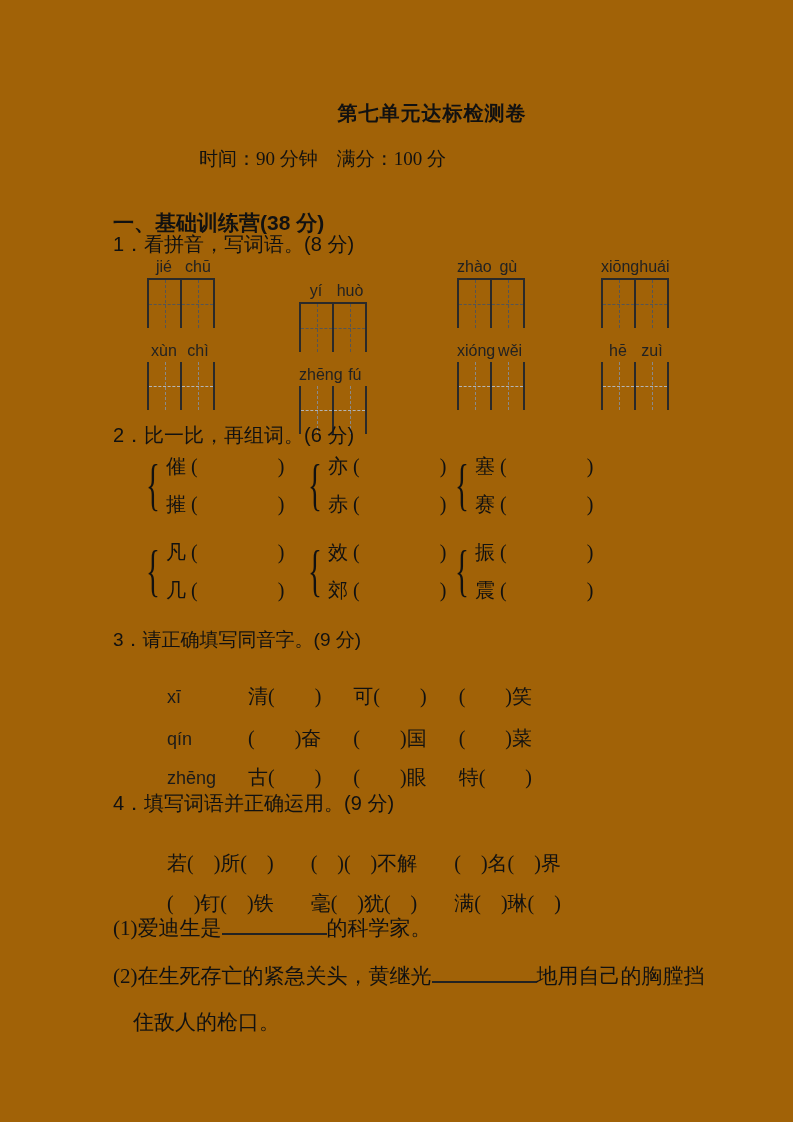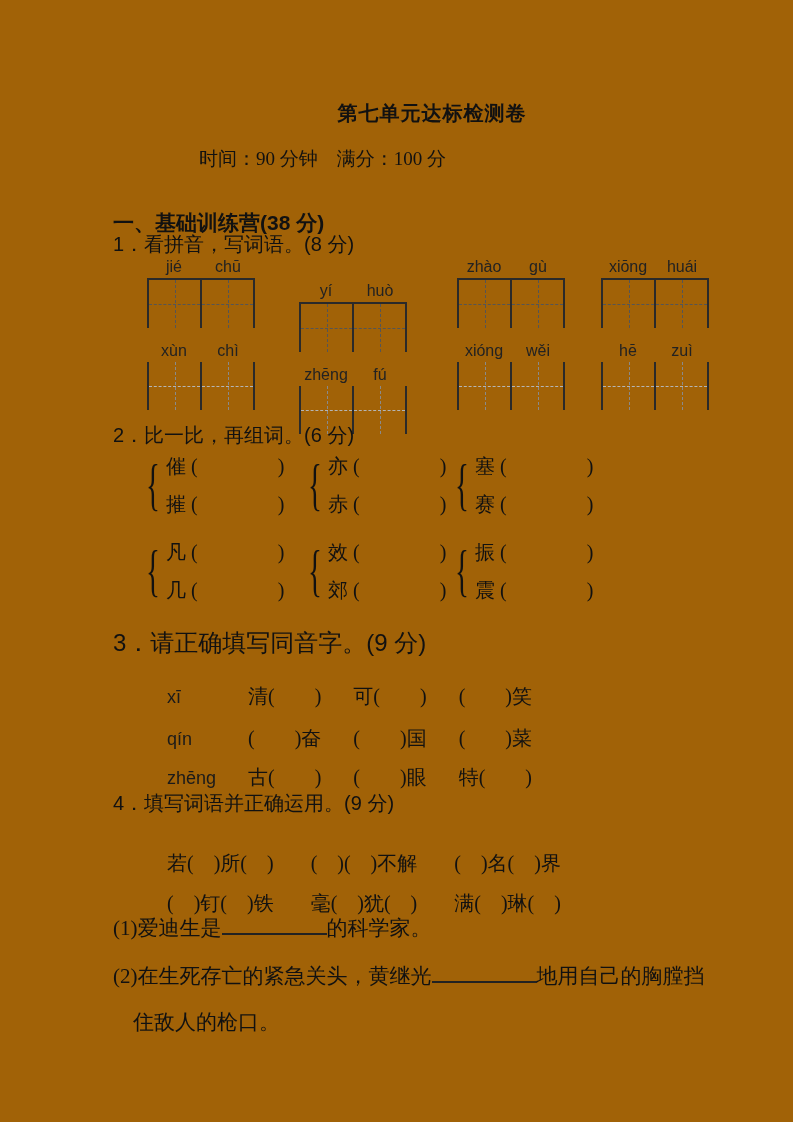--- a/index.html
+++ b/index.html
@@ -17,28 +17,28 @@
   .sans { font-family:"Liberation Sans","DejaVu Sans",sans-serif; }
 
   
   #title { top:100px; left:40px; right:0; text-align:center; font-size:20px; font-weight:bold; letter-spacing:1px; }
   #meta  { top:146px; left:155px; font-size:19px;margin-left:44px; }
 
   
   #part1   { top:189px; left:113px; font-size:21px; font-weight:bold;margin-top:20px; }
   #q1label { top:231px; left:113px; font-size:20px; }
   #q2label { top:422px; left:113px; font-size:20px; }
-  #q3label { top:627px; left:113px; font-size:24px; }
+  #q3label { top:627px; left:113px; font-size:19px; }
   #q4label { top:790px; left:113px; font-size:20px; }
 
   
   .prow { left:0; top:0; width:793px; height:72px; }
   #prow1 { top:258px; }
   #prow2 { top:342px; }
-  .pword { position:absolute; width:108px; }
+  .pword { position:absolute; width:68px; }
   .g1 { left:147px; } .g2 { left:299px;margin-top:24px; } .g3 { left:457px; } .g4 { left:601px; }
   .syls { display:flex; height:20px; font-size:16px; color:#222; }
   .syls span { flex:1; text-align:center; white-space:nowrap; }
   .pbox { display:flex; height:48px; border-left:2px solid #2a2a2a; border-right:2px solid #2a2a2a; }
   .topline { border-top:2px solid #2a2a2a; }
   .pcell { flex:1; position:relative; }
   .pcell:first-child { border-right:2px solid #2a2a2a; }
   .pcell::before { content:""; position:absolute; left:50%; top:0; bottom:0; border-left:1px dashed #555; }
   .pcell::after  { content:""; position:absolute; top:50%; left:0; right:0; border-top:1px dashed #555; }
   #prow2 .pcell::before { border-left-color:#8a8a8a; }

